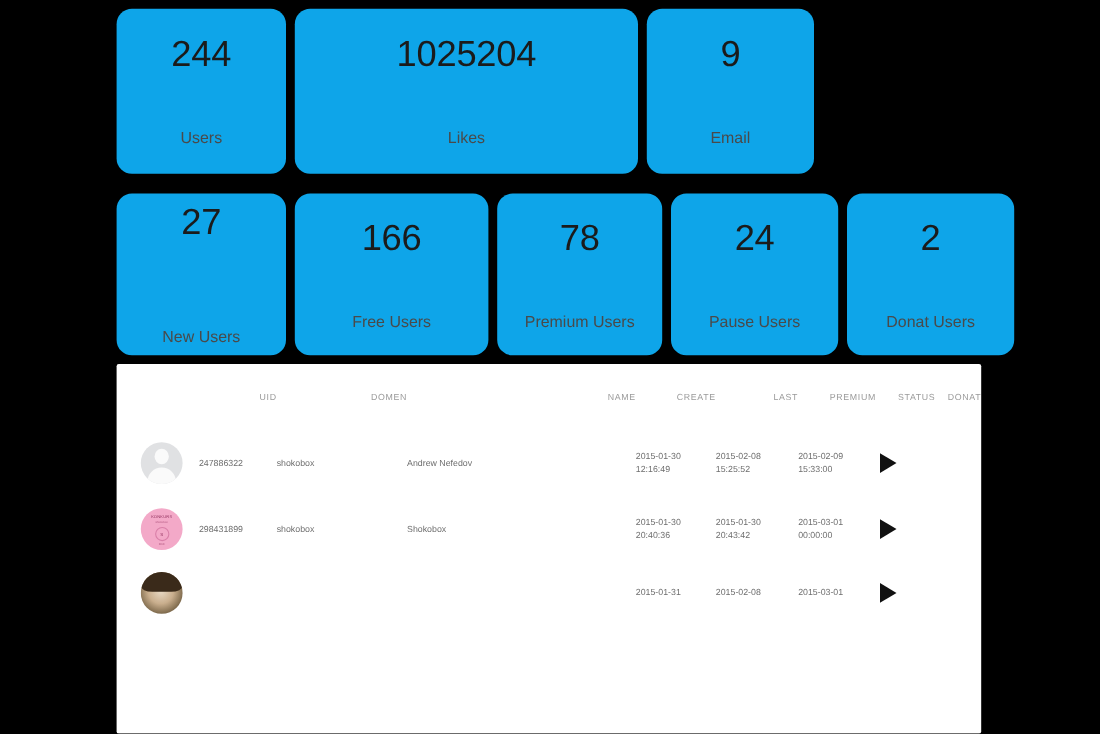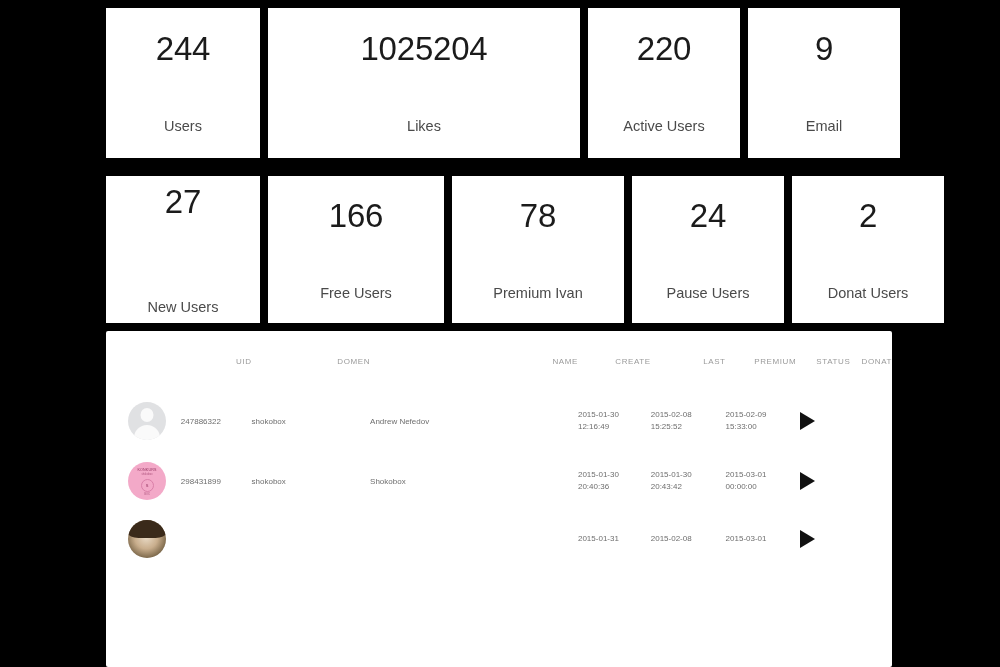--- a/index.html
+++ b/index.html
@@ -29,22 +29,22 @@
     position: absolute;
     left: 106px;
     display: flex;
     gap: 8px;
     align-items: stretch;
   }
   .stats-row-1 { top: 8px; }
   .stats-row-2 { top: 176px; }
 
   .stat-card {
-    background: #ffffff;
-    border-radius: 0;
+    background: #0ea5e9;
+    border-radius: 14px;
     display: flex;
     flex-direction: column;
     align-items: center;
     justify-content: center;
     box-sizing: border-box;
   }
   .stats-row-1 .stat-card { height: 150px; }
   .stats-row-2 .stat-card { height: 147px; }
 
   .stat-value {
@@ -64,21 +64,21 @@
   }
 
   
   .w-users     { width: 154px; }
   .w-likes     { width: 312px; }
   .w-active    { width: 152px; }
   .w-email     { width: 152px; }
 
   .w-new       { width: 154px; gap: 28px; }
   .w-free      { width: 176px; }
-  .w-premium   { width: 172px; }
+  .w-premium   { width: 150px; }
   .w-pause     { width: 152px; }
   .w-donat     { width: 152px; }
 
   
   .table-panel {
     position: absolute;
     left: 106px;
     top: 331px;
     width: 786px;
     height: 336px;
@@ -252,42 +252,38 @@
 
   <div class="stats-row stats-row-1" id="stats-row-1">
       <div class="stat-card w-users">
         <div class="stat-value">244</div>
         <div class="stat-label">Users</div>
       </div>
       <div class="stat-card w-likes">
         <div class="stat-value">1025204</div>
         <div class="stat-label">Likes</div>
       </div>
-      <div class="stat-card w-active">
-        <div class="stat-value">220</div>
-        <div class="stat-label">Active Users</div>
-      </div>
       <div class="stat-card w-email">
         <div class="stat-value">9</div>
         <div class="stat-label">Email</div>
       </div>
     </div>
 
   <div class="stats-row stats-row-2" id="stats-row-2">
       <div class="stat-card w-new">
         <div class="stat-value">27</div>
         <div class="stat-label">New Users</div>
       </div>
       <div class="stat-card w-free">
         <div class="stat-value">166</div>
         <div class="stat-label">Free Users</div>
       </div>
       <div class="stat-card w-premium">
         <div class="stat-value">78</div>
-        <div class="stat-label">Premium Ivan</div>
+        <div class="stat-label">Premium Users</div>
       </div>
       <div class="stat-card w-pause">
         <div class="stat-value">24</div>
         <div class="stat-label">Pause Users</div>
       </div>
       <div class="stat-card w-donat">
         <div class="stat-value">2</div>
         <div class="stat-label">Donat Users</div>
       </div>
     </div>

